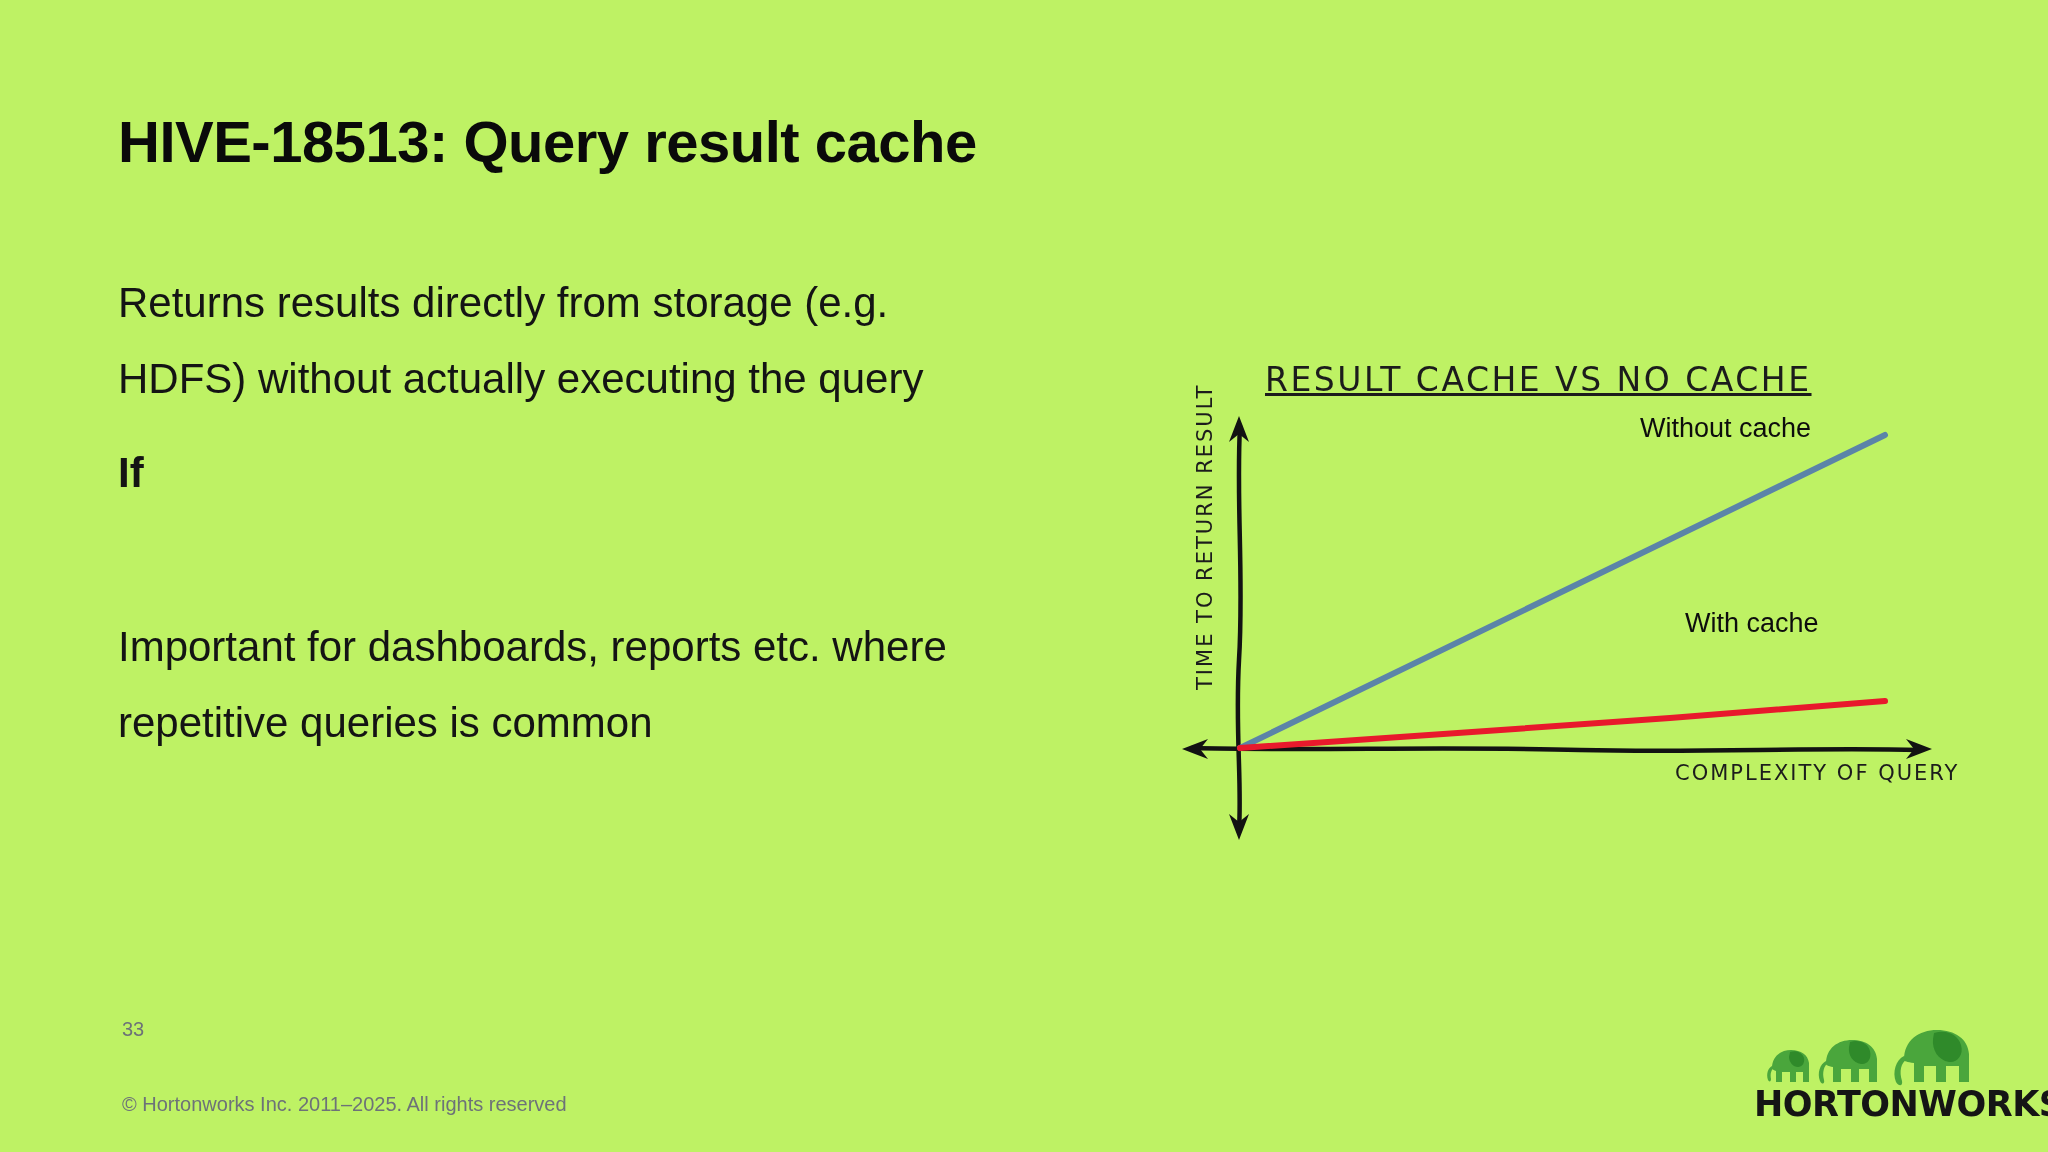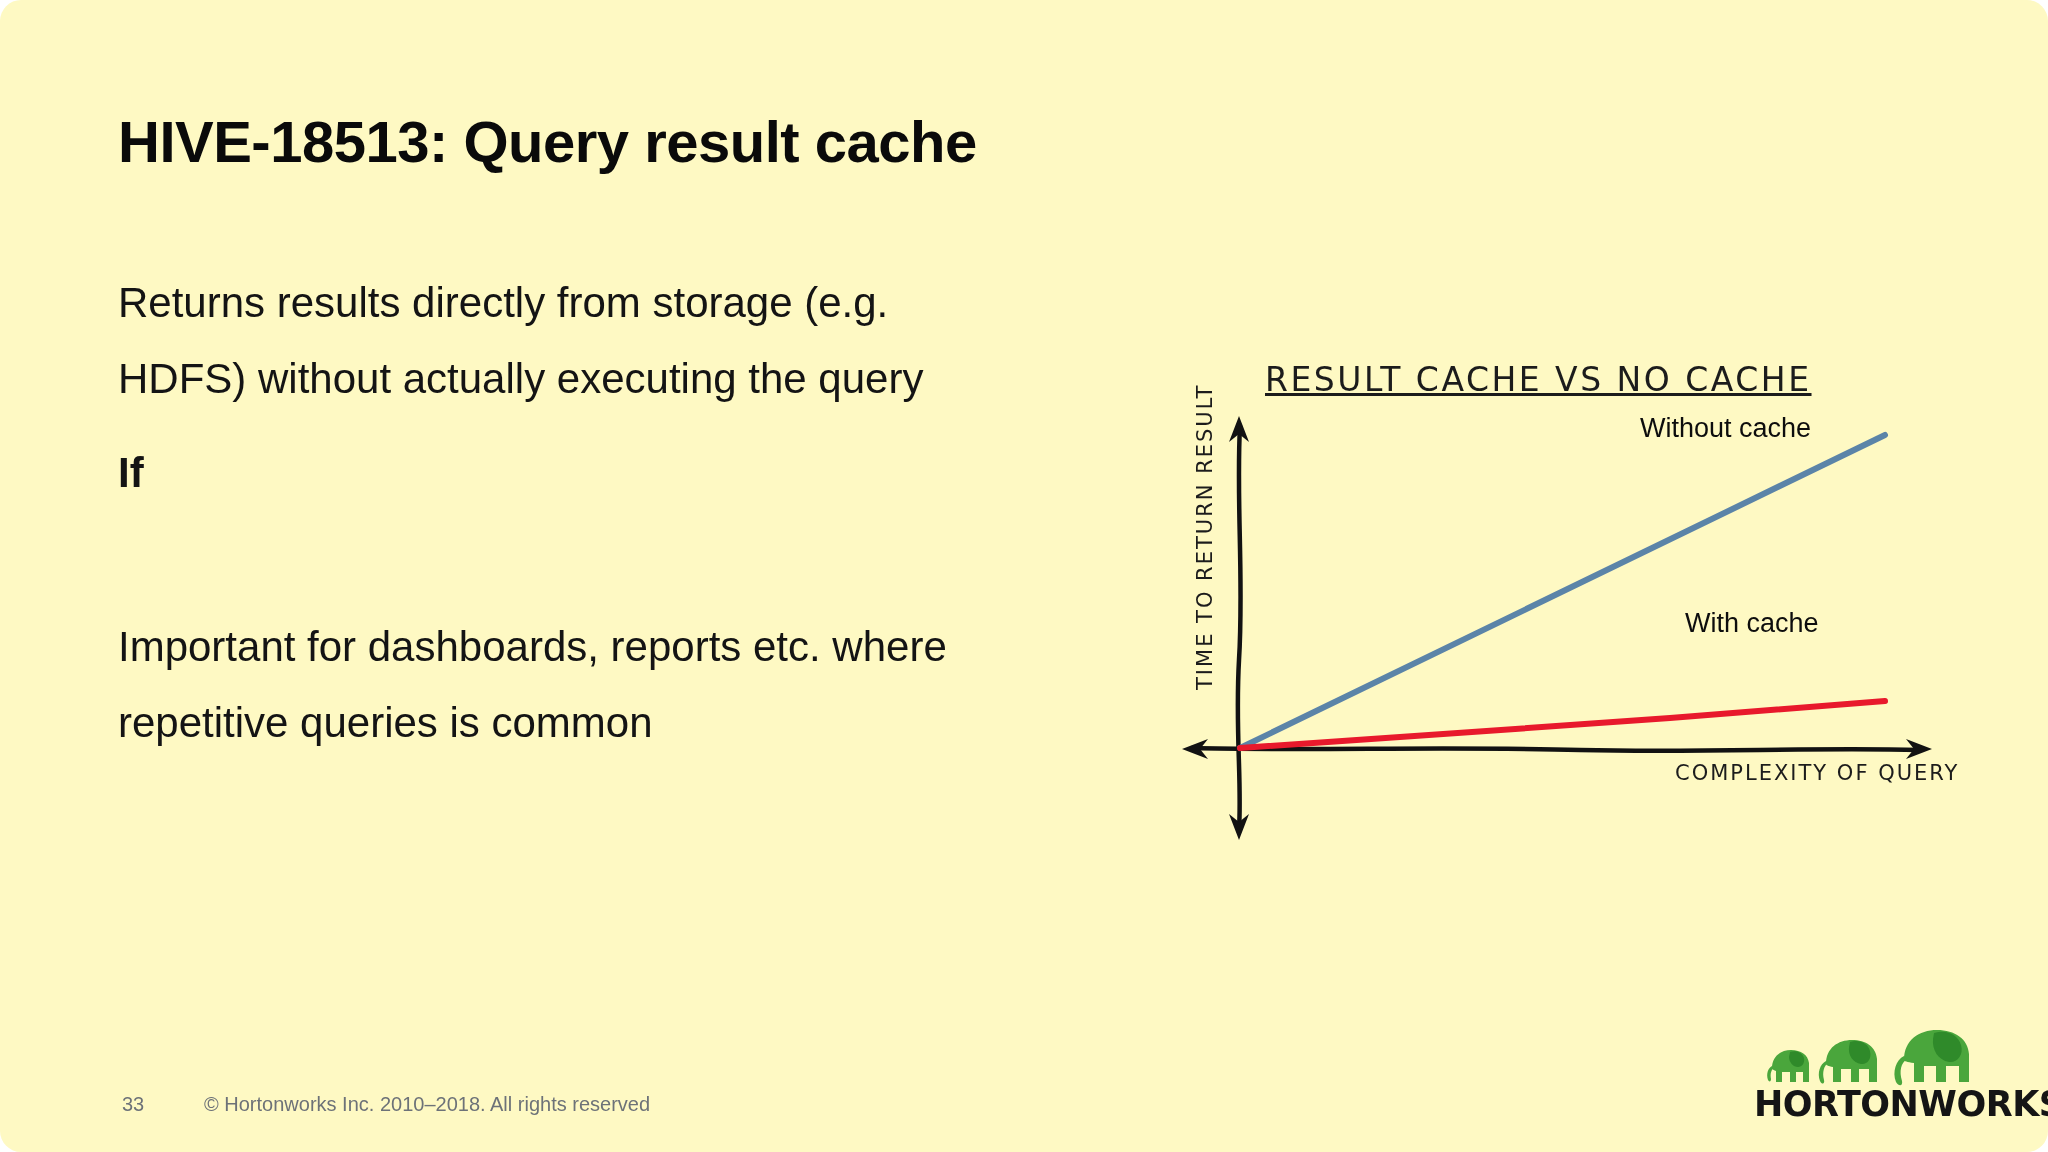--- a/index.html
+++ b/index.html
@@ -7,23 +7,22 @@
     padding: 0;
     background: #ffffff;
   }
   body {
     font-family: "Liberation Sans", sans-serif;
   }
   .slide {
     position: relative;
     width: 2048px;
     height: 1152px;
-    background: #fef9c3;
+    background: #bef264;
     overflow: hidden;
-    border-radius: 21px;
   }
 
   
   .slide-title {
     position: absolute;
     left: 118px;
     top: 108px;
     font-size: 58px;
     font-weight: bold;
     color: #0a0a0a;
@@ -95,20 +94,21 @@
   
   .footer {
     position: absolute;
     left: 122px;
     bottom: 36px;
     display: flex;
     align-items: baseline;
     gap: 52px;
     font-size: 20px;
     color: #6d7278;
+    flex-direction: column;
   }
   .footer-page { width: 30px; }
 
   
   .logo {
     position: absolute;
     right: 36px;
     bottom: 26px;
     width: 258px;
     height: 104px;
@@ -165,21 +165,21 @@
 
       <text class="axis-label" x="525" y="420">COMPLEXITY OF QUERY</text>
     </svg>
 
     <div class="series-label without">Without cache</div>
     <div class="series-label with">With cache</div>
   </div>
 
   <div class="footer">
     <span class="footer-page">33</span>
-    <span>© Hortonworks Inc. 2010–2018. All rights reserved</span>
+    <span>© Hortonworks Inc. 2011–2025. All rights reserved</span>
   </div>
 
   <div class="logo">
     <svg width="258" height="72" viewBox="0 0 258 72" style="position:absolute;left:6px;top:0;">
 
       <g fill="#4aa63c">
         <path d="M12 46 C12 34, 21 28, 31 28 C41 28, 48 33, 49 41 L49 60 L43 60 L43 50 L36 50 L36 60 L30 60 L30 50 L22 50 L22 60 L16 60 L16 49 C13 48, 12 47, 12 46 Z"></path>
         <path d="M30 30 C36 28, 42 30, 44 36 C45 41, 42 45, 38 45 C33 45, 29 40, 29 35 Z" fill="#2f8a2a"></path>
         <path d="M12 44 C8 46, 6 52, 8 58 C9 60, 11 60, 11 57 C10 52, 11 48, 14 46 Z"></path>
       </g>

